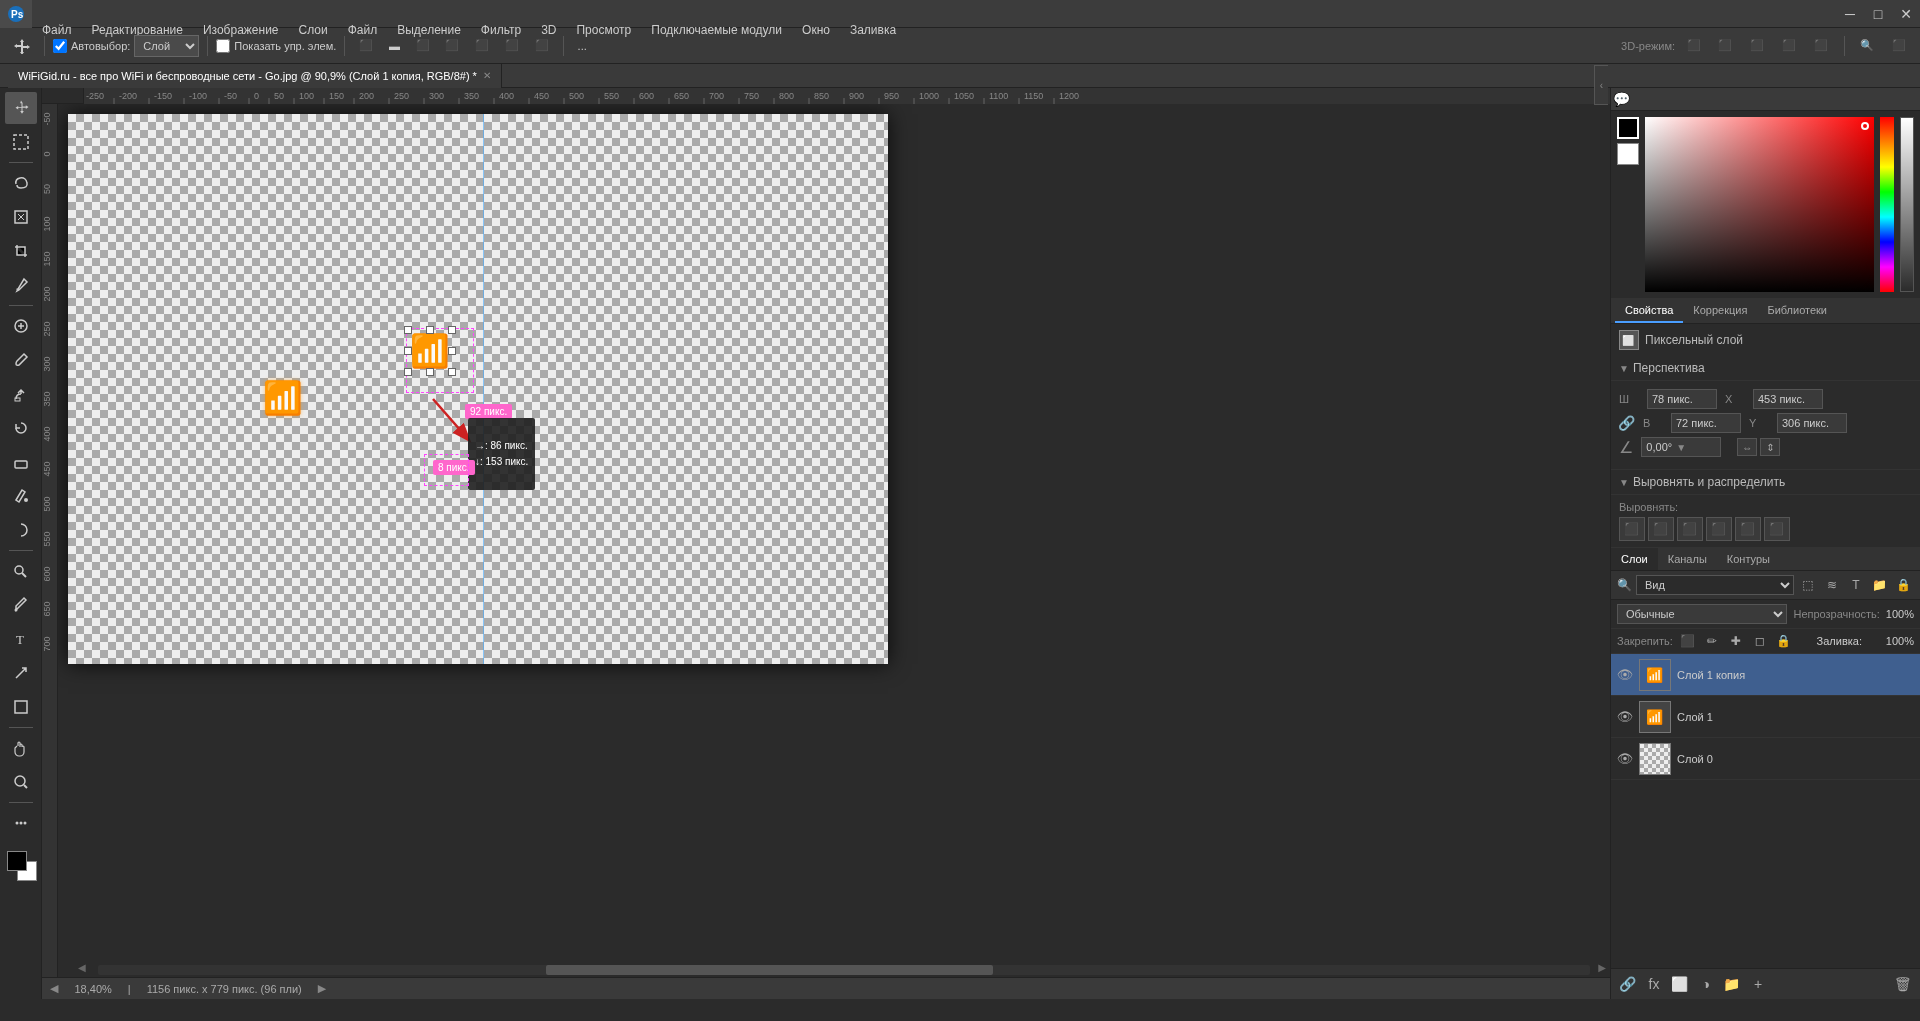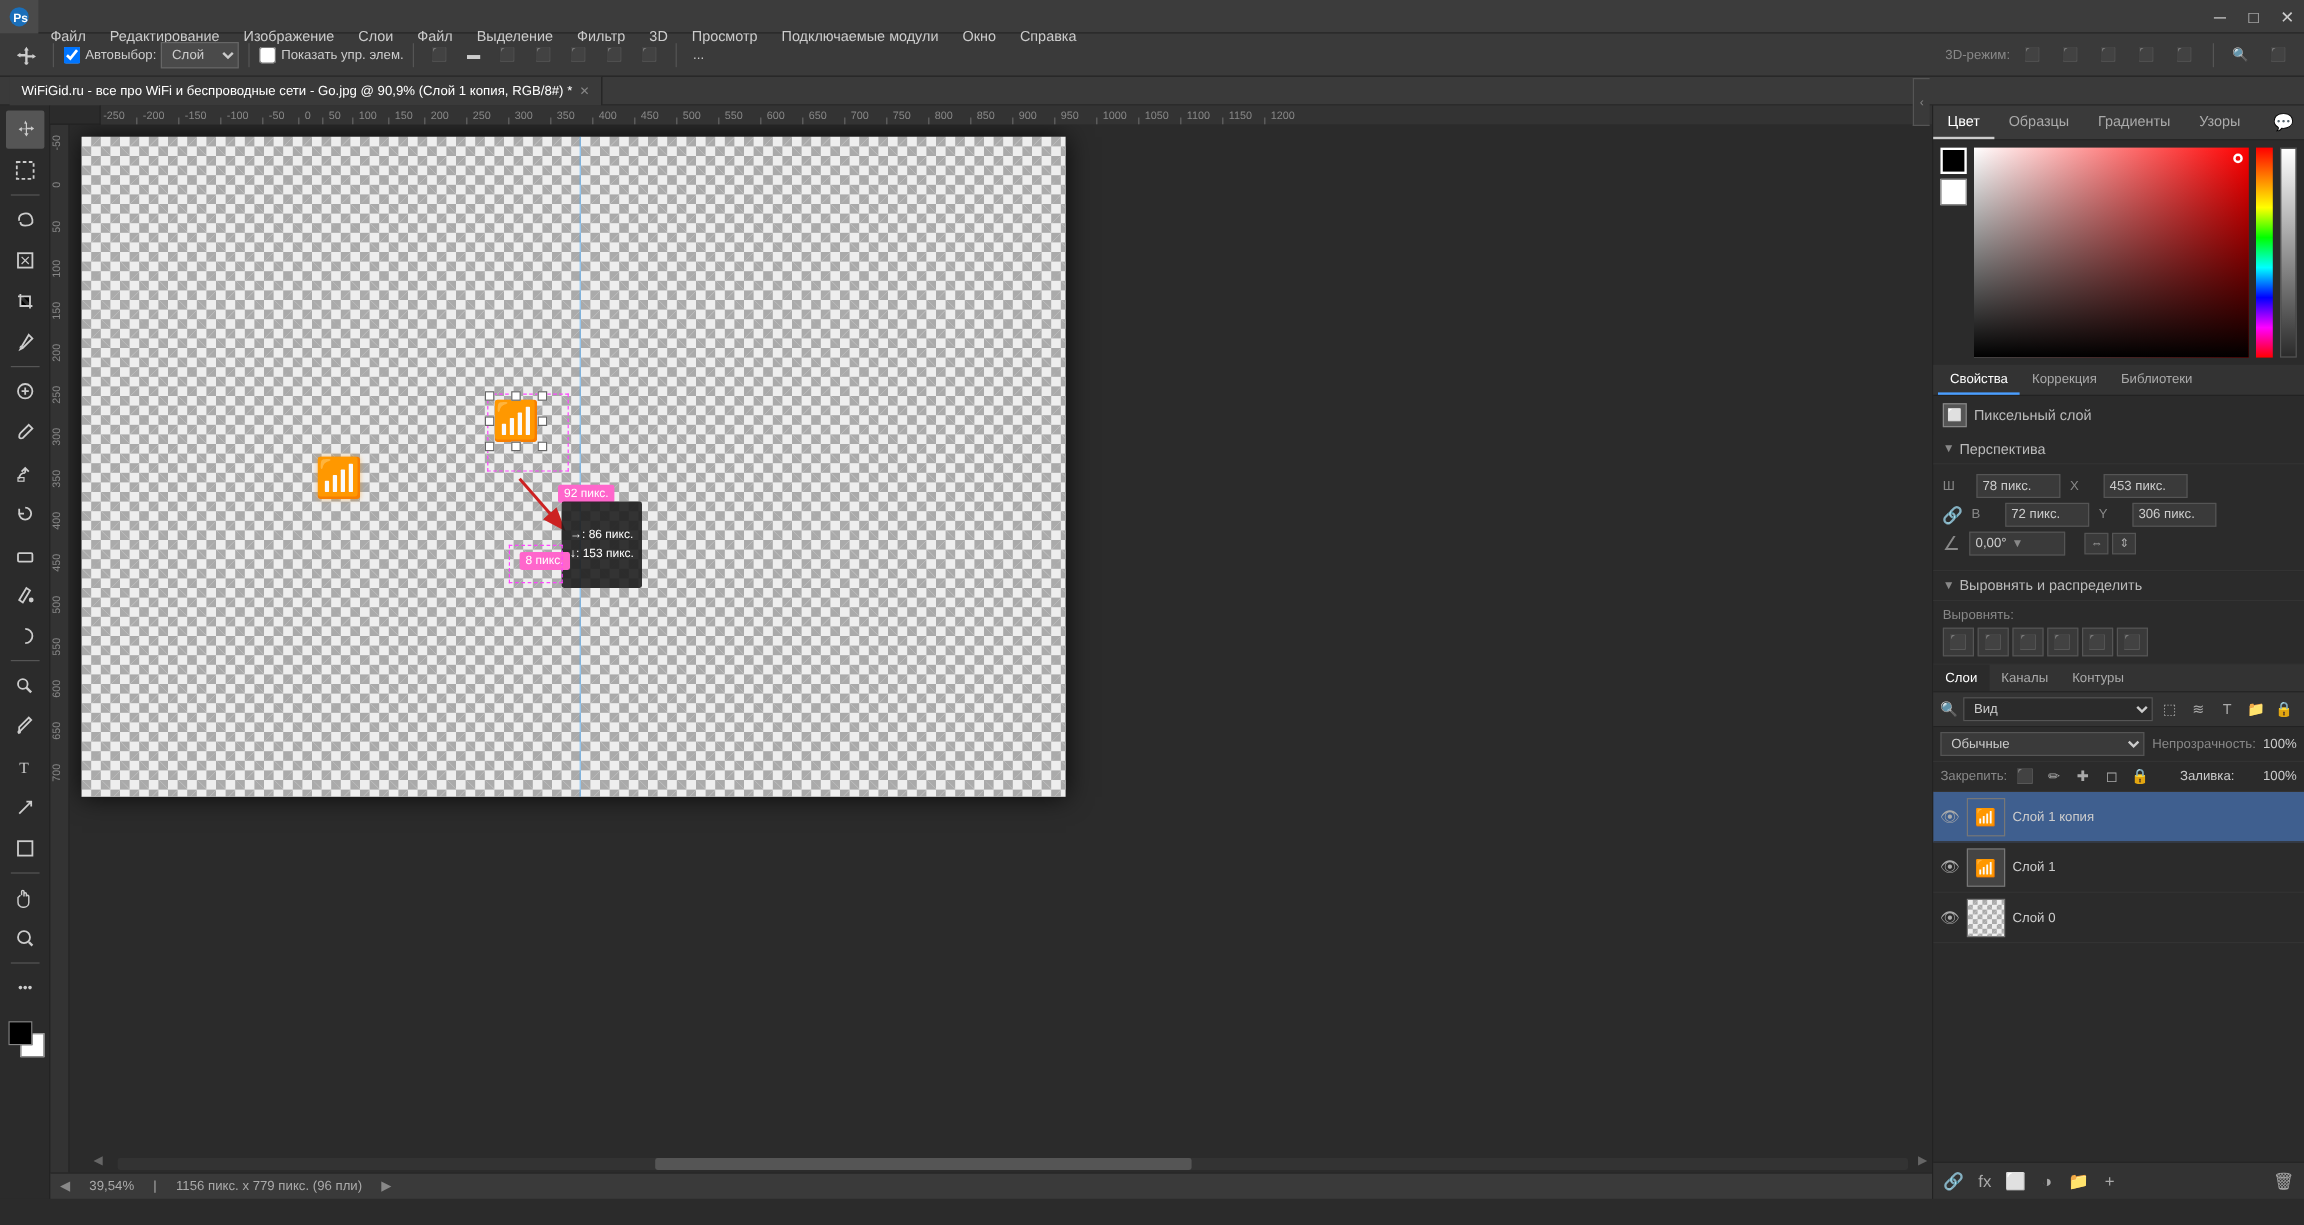--- a/index.html
+++ b/index.html
@@ -185,21 +185,21 @@
     <span class="menu-item">Редактирование</span>
     <span class="menu-item">Изображение</span>
     <span class="menu-item">Слои</span>
     <span class="menu-item">Файл</span>
     <span class="menu-item">Выделение</span>
     <span class="menu-item">Фильтр</span>
     <span class="menu-item">3D</span>
     <span class="menu-item">Просмотр</span>
     <span class="menu-item">Подключаемые модули</span>
     <span class="menu-item">Окно</span>
-    <span class="menu-item">Справка</span>
+    <span class="menu-item">Заливка</span>
   </div>
   <div class="window-controls">
     <div class="win-btn">─</div>
     <div class="win-btn">□</div>
     <div class="win-btn close">✕</div>
   </div>
 </div>
 
 <div id="toolbar">
   <button class="tool-btn">
@@ -526,38 +526,32 @@
         <div style="position:absolute;bottom:4px;left:20px;color:#666;font-size:10px;cursor:pointer;">◀</div>
         <div style="position:absolute;bottom:2px;left:40px;right:20px;height:10px;background:#333;border-radius:2px;">
           <div style="position:absolute;left:30%;width:30%;height:100%;background:#555;border-radius:2px;"></div>
         </div>
         <div style="position:absolute;bottom:4px;right:4px;color:#666;font-size:10px;cursor:pointer;">▶</div>
       </div>
     </div>
 
     <div id="statusbar">
       <span class="status-arrow">◀</span>
-      <span>39,54%</span>
+      <span>18,40%</span>
       <span>|</span>
       <span>1156 пикс. x 779 пикс. (96 пли)</span>
       <span class="status-arrow">▶</span>
     </div>
   </div>
 
   <div class="panel-collapse">‹</div>
 
   <div id="right-panel">
 
     <div style="display:flex;align-items:center;background:#3a3a3a;border-bottom:1px solid #222;">
-      <div style="display:flex;flex:1;">
-        <div class="rtab active">Цвет</div>
-        <div class="rtab">Образцы</div>
-        <div class="rtab">Градиенты</div>
-        <div class="rtab">Узоры</div>
-      </div>
       <div style="display:flex;gap:2px;padding-right:6px;">
         <div style="width:22px;height:22px;display:flex;align-items:center;justify-content:center;color:#888;font-size:14px;cursor:pointer;">💬</div>
       </div>
     </div>
 
     <div id="color-panel" style="padding:6px;display:flex;gap:6px;align-items:flex-start;border-bottom:1px solid #333;">
       <div style="display:flex;flex-direction:column;gap:4px;align-items:center;">
         <div class="color-swatch-small" style="background:#000;width:22px;height:22px;border:2px solid #fff;"></div>
         <div class="color-swatch-small" style="background:#fff;width:22px;height:22px;border:1px solid #888;"></div>
       </div>

